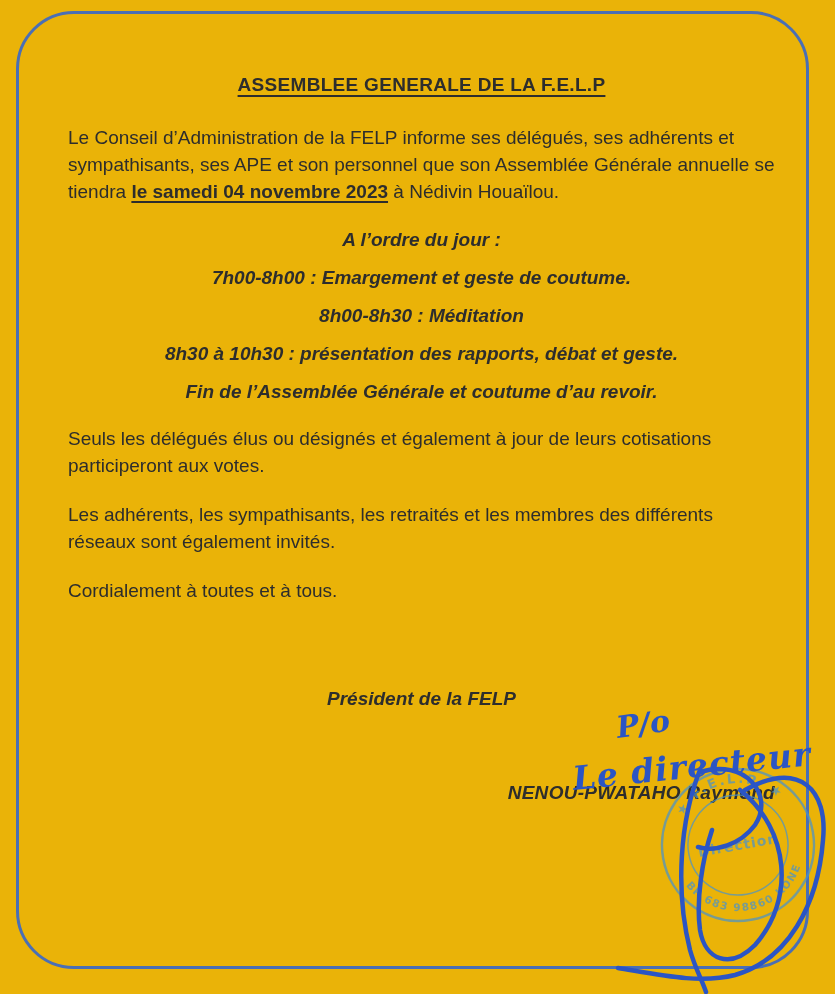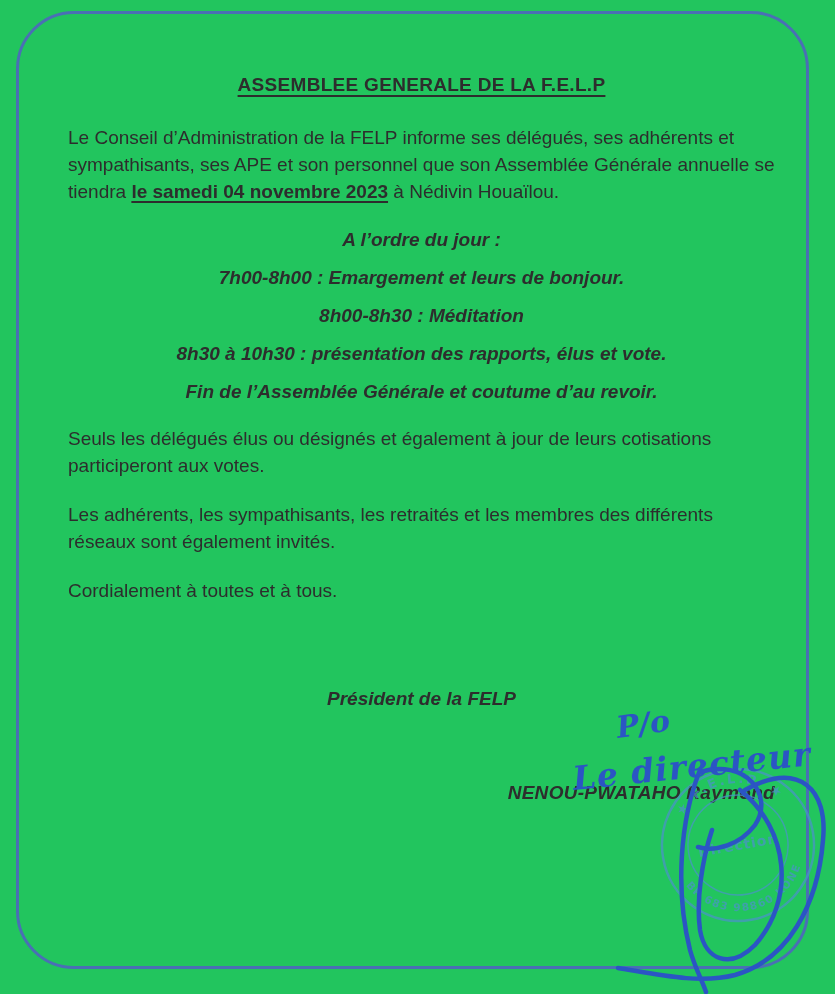--- a/index.html
+++ b/index.html
@@ -1,19 +1,19 @@
 <!DOCTYPE html>
 <html><head>
 <meta charset="utf-8">
 <style>
   html,body{margin:0;padding:0;background:#ffffff;}
   .page{
     position:relative;
     width:835px;height:994px;
-    background:#22c55e;
+    background:#eab308;
     font-family:"Liberation Sans","DejaVu Sans",sans-serif;
     color:#2d2d2d;
     overflow:hidden;
   }
   .frame{
     position:absolute;
     left:16px;top:11px;right:26px;bottom:25px;
     border:3px solid #4a6fb5;
     border-radius:58px;
     pointer-events:none;
@@ -94,23 +94,23 @@
   <div class="frame"></div>
 
   <div class="content">
 
     <h1 class="title">ASSEMBLEE GENERALE DE LA F.E.L.P</h1>
 
     <p class="intro"><span>Le Conseil d’Administration de la FELP informe ses délégués, ses adhérents et sympathisants, ses APE et son personnel que son Assemblée Générale annuelle se tiendra </span><span class="date">le samedi 04 novembre 2023</span><span> à Nédivin Houaïlou.</span></p>
 
     <p class="center bold agenda-heading">A l’ordre du jour :</p>
 
-    <p class="center bold agenda-item">7h00-8h00 : Emargement et leurs de bonjour.</p>
+    <p class="center bold agenda-item">7h00-8h00 : Emargement et geste de coutume.</p>
     <p class="center bold agenda-item">8h00-8h30 : Méditation</p>
-    <p class="center bold agenda-item">8h30 à 10h30 : présentation des rapports, élus et vote.</p>
+    <p class="center bold agenda-item">8h30 à 10h30 : présentation des rapports, débat et geste.</p>
     <p class="center bold agenda-item">Fin de l’Assemblée Générale et coutume d’au revoir.</p>
 
     <p class="para">Seuls les délégués élus ou désignés et également à jour de leurs cotisations participeront aux votes.</p>
     <p class="para">Les adhérents, les sympathisants, les retraités et les membres des différents réseaux sont également invités.</p>
     <p class="para">Cordialement à toutes et à tous.</p>
 
     <p class="center bold sig-role">Président de la FELP</p>
     <p class="center bold sig-name">NENOU-PWATAHO Raymond</p>
 
   </div>

